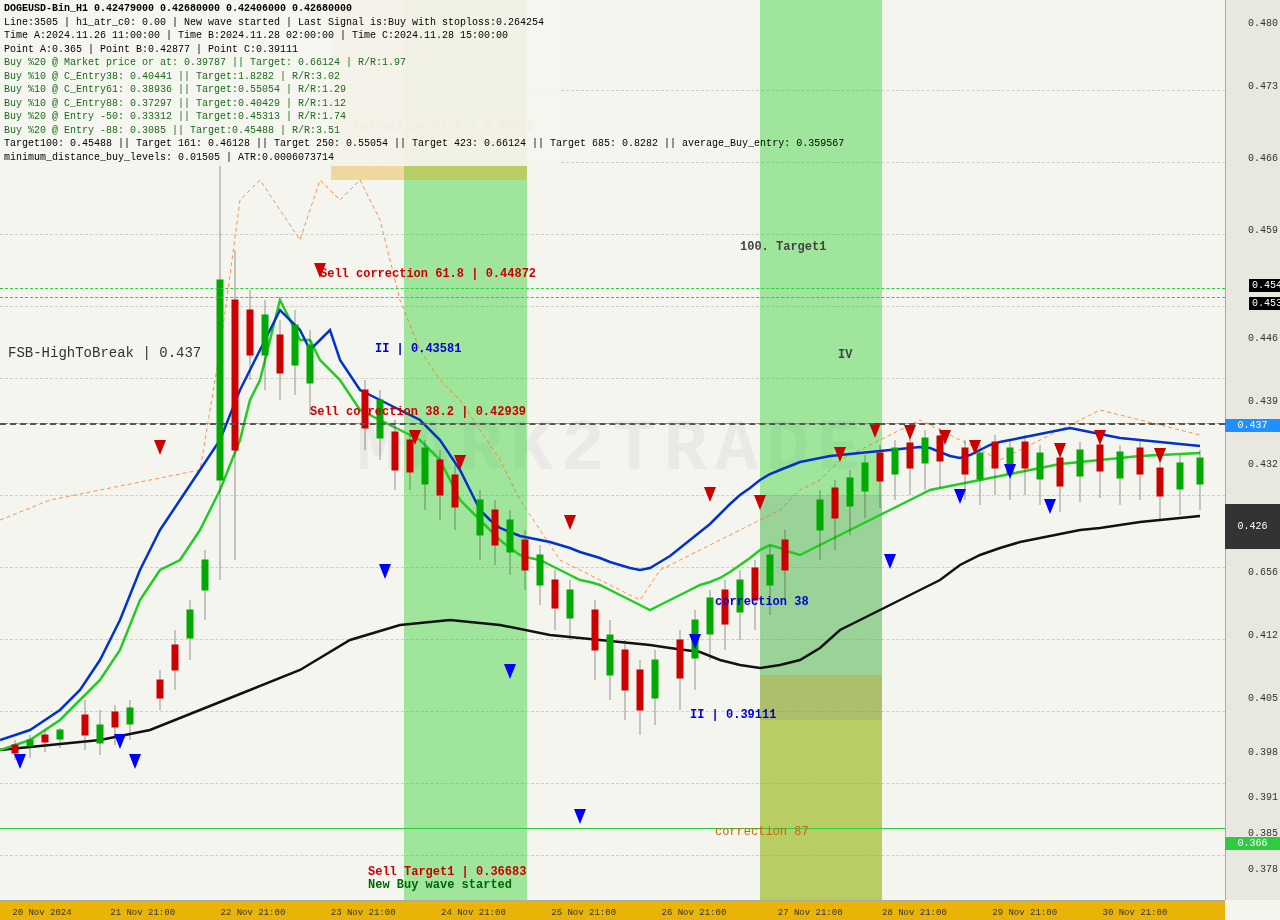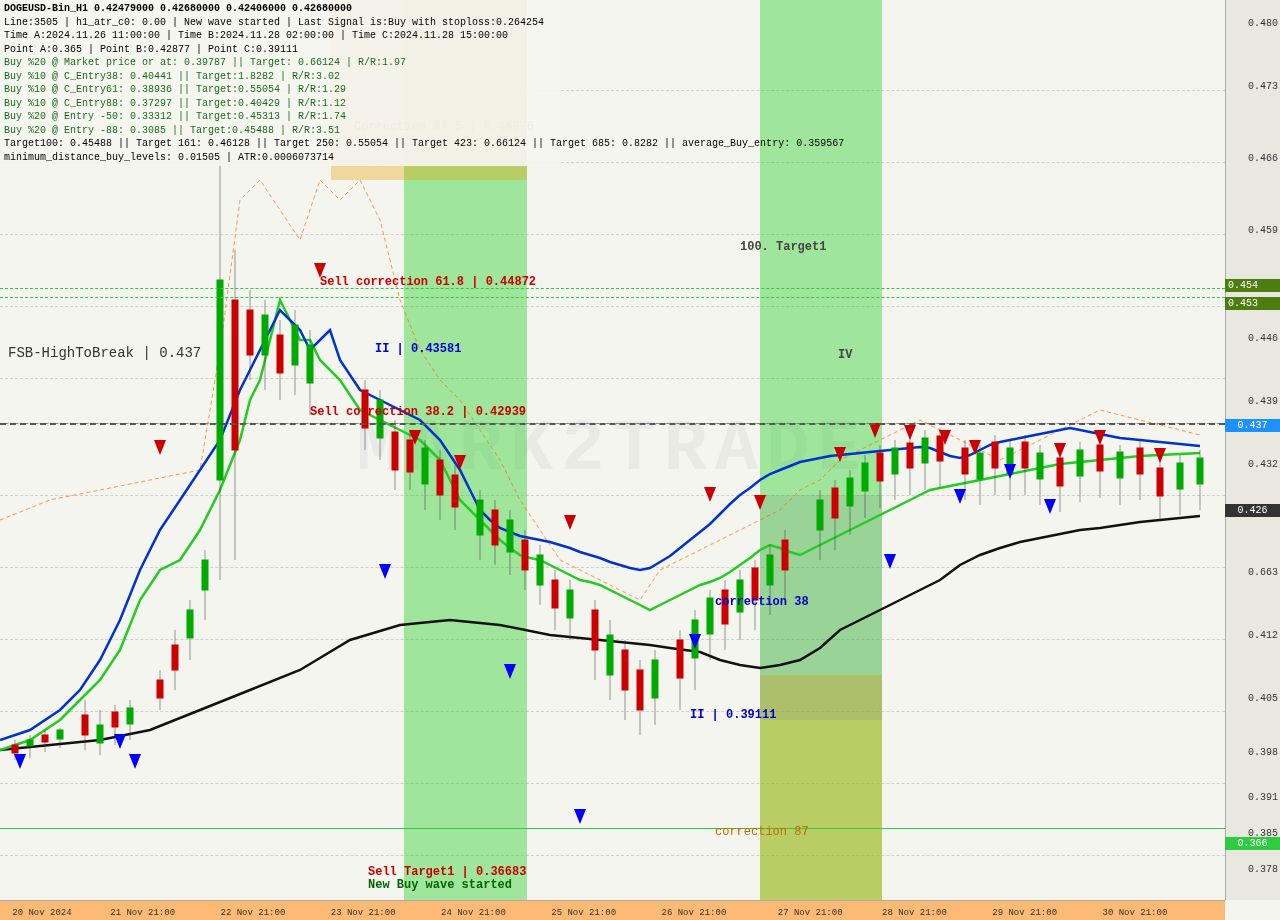--- a/index.html
+++ b/index.html
@@ -52,53 +52,54 @@
 
     .price-label {
       position: absolute;
       right: 2px;
       font-size: 10px;
       color: #333;
       font-family: 'Courier New', monospace;
     }
 
     .price-label.highlight-green {
-      background: #4d7c0f;
+      background: #000000;
       color: #fff;
       padding: 1px 3px;
       right: 0;
-      width: 55px;
+      width: 31px;
+      text-align: center;
     }
 
     .price-label.highlight-blue {
       background: #1e90ff;
       color: #fff;
       padding: 1px 3px;
       right: 0;
       width: 55px;
       text-align: center;
     }
 
     .price-label.highlight-dark {
       background: #333;
       color: #fff;
-      padding: 1px 3px;
+      padding: 17px 3px;
       right: 0;
       width: 55px;
       text-align: center;
     }
 
     
     #time-axis {
       position: absolute;
       bottom: 0;
       left: 0;
       right: 55px;
       height: 20px;
-      background: #fdba74;
+      background: #eab308;
       border-top: 1px solid #aaa;
       z-index: 15;
     }
 
     .time-label {
       position: absolute;
       bottom: 2px;
       font-size: 9px;
       color: #333;
       font-family: 'Courier New', monospace;
@@ -430,21 +431,21 @@
         <polygon points="910,440 916,425 904,425"></polygon>
         <polygon points="945,445 951,430 939,430"></polygon>
         <polygon points="975,455 981,440 969,440"></polygon>
         <polygon points="1060,458 1066,443 1054,443"></polygon>
         <polygon points="1100,445 1106,430 1094,430"></polygon>
         <polygon points="1160,463 1166,448 1154,448"></polygon>
       </g>
 
     </svg>
 
-    <div class="chart-label sell" style="left: 320px; top: 267px; margin-top: 8px;">Sell correction 61.8 | 0.44872</div>
+    <div class="chart-label sell" style="left: 320px; top: 267px;">Sell correction 61.8 | 0.44872</div>
 
     <div class="chart-label sell" style="left: 310px; top: 405px;">Sell correction 38.2 | 0.42939</div>
 
     <div class="chart-label blue" style="left: 375px; top: 342px;">II | 0.43581</div>
 
     <div class="fsb-label" style="left: 8px; top: 345px;">FSB-HighToBreak | 0.437</div>
 
     <div class="chart-label orange" style="left: 354px; top: 120px;">Correction 87.5 | 0.46976</div>
 
     <div class="chart-label blue" style="left: 715px; top: 595px;">correction 38</div>
@@ -483,21 +484,21 @@
     <div class="price-label" style="top: 9%;">0.473</div>
     <div class="price-label" style="top: 17%;">0.466</div>
     <div class="price-label" style="top: 25%;">0.459</div>
     <div class="price-label highlight-green" style="top: 31%;">0.454</div>
     <div class="price-label highlight-green" style="top: 33%;">0.453</div>
     <div class="price-label" style="top: 37%;">0.446</div>
     <div class="price-label" style="top: 44%;">0.439</div>
     <div class="price-label highlight-blue" style="top: 46.5%;">0.437</div>
     <div class="price-label" style="top: 51%;">0.432</div>
     <div class="price-label highlight-dark" style="top: 56%;">0.426</div>
-    <div class="price-label" style="top: 63%;">0.663</div>
+    <div class="price-label" style="top: 63%;">0.656</div>
     <div class="price-label" style="top: 70%;">0.412</div>
     <div class="price-label" style="top: 77%;">0.405</div>
     <div class="price-label" style="top: 83%;">0.398</div>
     <div class="price-label" style="top: 88%;">0.391</div>
     <div class="price-label" style="top: 92%;">0.385</div>
     <div class="price-label" style="top: 96%;">0.378</div>
     <div class="price-label highlight-green" style="top: 93%; background:#2ecc40; color:#fff; width:55px; right:0; padding:1px 3px; text-align:center;">0.366</div>
   </div>
 
   <div id="time-axis">

